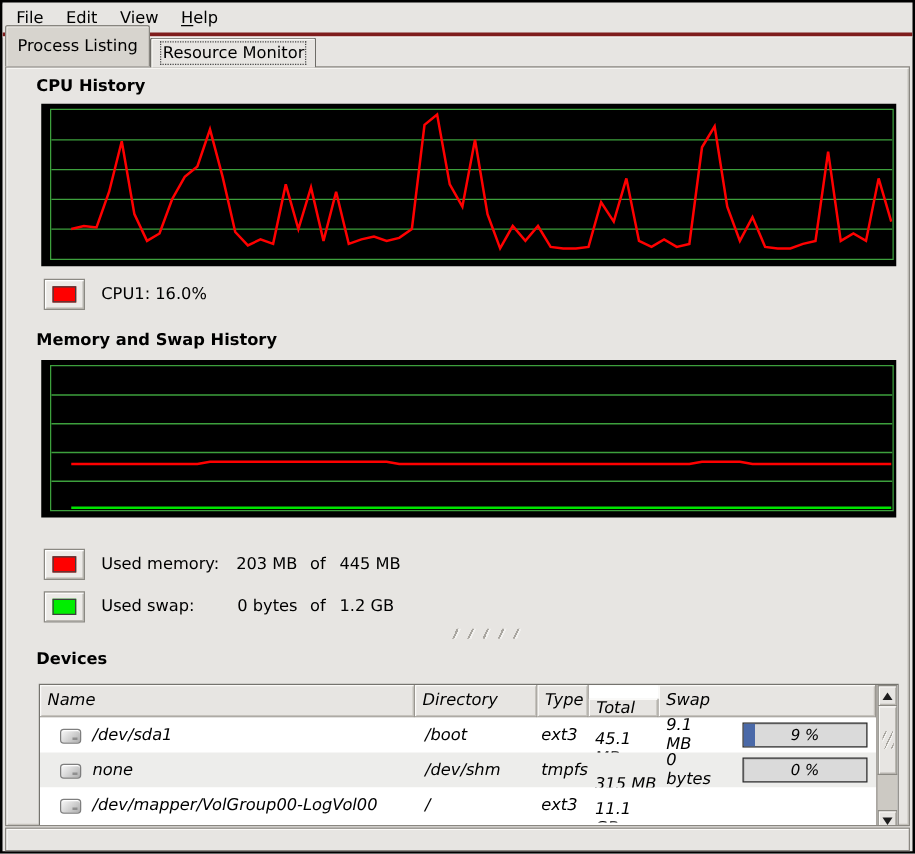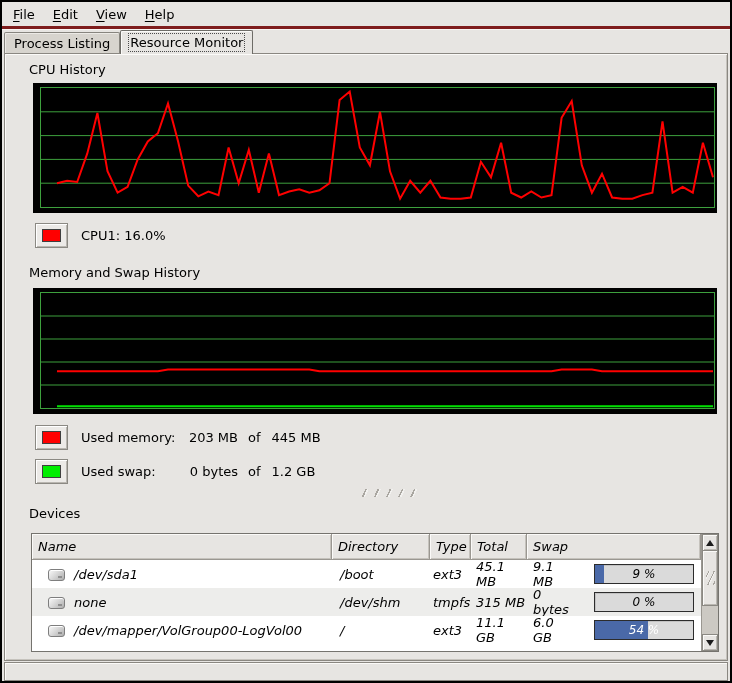--- a/index.html
+++ b/index.html
@@ -15,31 +15,31 @@
   }
   
   .menubar{height:27px;display:flex;align-items:center;padding-left:2px;
     border-bottom:3px solid #7f1d1d;box-shadow:0 1px 0 #f7f6f4;flex:none;}
   .menu-item{padding:4px 9px;cursor:default;}
   .menu-item u{text-underline-offset:2px;}
   
   .tabstrip{height:24px;display:flex;padding-left:2px;flex:none;position:relative;z-index:2;align-items:flex-end;}
   .tab{display:flex;align-items:center;padding:0 9px;white-space:nowrap;}
   .tab.inactive{background:#d7d4ce;border:1px solid #87857f;border-bottom:none;
-    height:21px;border-radius:2px 2px 0 0;box-shadow:inset 1px 1px 0 #eceae6;}
+    height:33px;border-radius:2px 2px 0 0;box-shadow:inset 1px 1px 0 #eceae6;}
   .tab.active{background:#e7e5e2;border:1px solid #6e6c67;border-bottom:none;height:24px;
     margin-bottom:-1px;border-radius:2px 2px 0 0;box-shadow:inset 1px 1px 0 #fbfaf8;position:relative;z-index:3;}
   .tab.active .tablabel{outline:1px dotted #4a4a4a;outline-offset:1px;}
   
   .page{flex:1;margin:0 2px;border:1px solid #8a8781;background:#e7e5e2;
     box-shadow:inset 1px 1px 0 #fbfaf8, inset -1px -1px 0 #c5c2bc;
     padding:8px 8px 0 24px;overflow:hidden;position:relative;z-index:1;}
-  .section-title{font-weight:normal;margin:0;}
+  .section-title{font-weight:bold;margin:0;}
   .mt6{margin-top:6px;}.mt8{margin-top:8px;}.mt9{margin-top:9px;}
-  .mt10{margin-top:10px;}.mt17{margin-top:17px;}
+  .mt10{margin-top:24px;}.mt17{margin-top:17px;}
   
   .graph{background:#000;width:684px;margin-left:4px;padding:4px 2px 5px 7px;}
   .graph.g1{height:130px;}
   .graph.g2{height:126px;}
   .plot{width:100%;height:100%;border:1px solid #3da03d;position:relative;}
   .plot svg{position:absolute;left:0;top:0;width:100%;height:100%;display:block;}
   
   .legend-row{display:flex;align-items:center;height:26px;margin-left:6px;}
   .swatch-btn{width:33px;height:25px;flex:none;background:#eceae7;border:1px solid #8b8983;
     box-shadow:inset 1px 1px 0 #fff, inset -1px -1px 0 #b9b6b0;
@@ -56,21 +56,21 @@
   .tableframe{margin-top:12px;margin-left:2px;width:688px;height:119px;
     border:1px solid #75736e;background:#fff;display:flex;overflow:hidden;}
   .tablemain{flex:1;display:flex;flex-direction:column;min-width:0;font-style:italic;}
   .thead{display:flex;height:26px;flex:none;}
   .th{background:#e7e5e2;border-right:1px solid #9a9791;border-bottom:1px solid #9a9791;
     box-shadow:inset 1px 1px 0 #fbfaf8, inset -1px -1px 0 #c5c2bc;
     display:flex;align-items:center;padding-left:6px;cursor:default;}
   .col-name{width:300px;flex:none;}
   .col-dir{width:98px;flex:none;}
   .col-type{width:41px;flex:none;}
-  .col-total{width:56px;flex:none;}
+  .col-total{width:56px;flex:none;margin-top:11px;}
   .col-used{flex:1;min-width:0;}
   .trow{display:flex;height:28px;align-items:flex-start;background:#fff;}
   .trow.alt{background:#ededeb;}
   .cell{display:flex;align-items:center;height:100%;}
   .cell.col-name{padding-left:16px;}
   .disk-icon{width:17px;height:12px;flex:none;margin-right:9px;margin-top:2px;
     border:1px solid #7e7e7e;border-radius:3px;
     background:linear-gradient(135deg,#fafafa 0%,#d9d9d9 45%,#aeaeae 100%);
     box-shadow:inset 0 1px 0 #fff;position:relative;}
   .disk-icon::after{content:"";position:absolute;right:2px;bottom:2px;width:4px;height:2px;background:#8f8f8f;}
@@ -248,27 +248,20 @@
         </div>
 
         <div class="trow">
           <div class="cell col-name">
             <span class="disk-icon"></span>
             <span>/dev/mapper/VolGroup00-LogVol00</span>
           </div>
           <div class="cell col-dir">/</div>
           <div class="cell col-type">ext3</div>
           <div class="cell col-total">11.1 GB</div>
-          <div class="cell col-used">
-            <span>6.0 GB</span>
-            <span class="pbar">
-              <span class="pb-fill" style="width: 54%;"></span>
-              <span class="pb-text light">54 %</span>
-            </span>
-          </div>
         </div>
 
         <div class="tfill"></div>
       </div>
 
       <div class="vscroll">
         <div class="sb-btn">
             <span class="arrow-up"></span>
           </div>
         <div class="sb-thumb">

